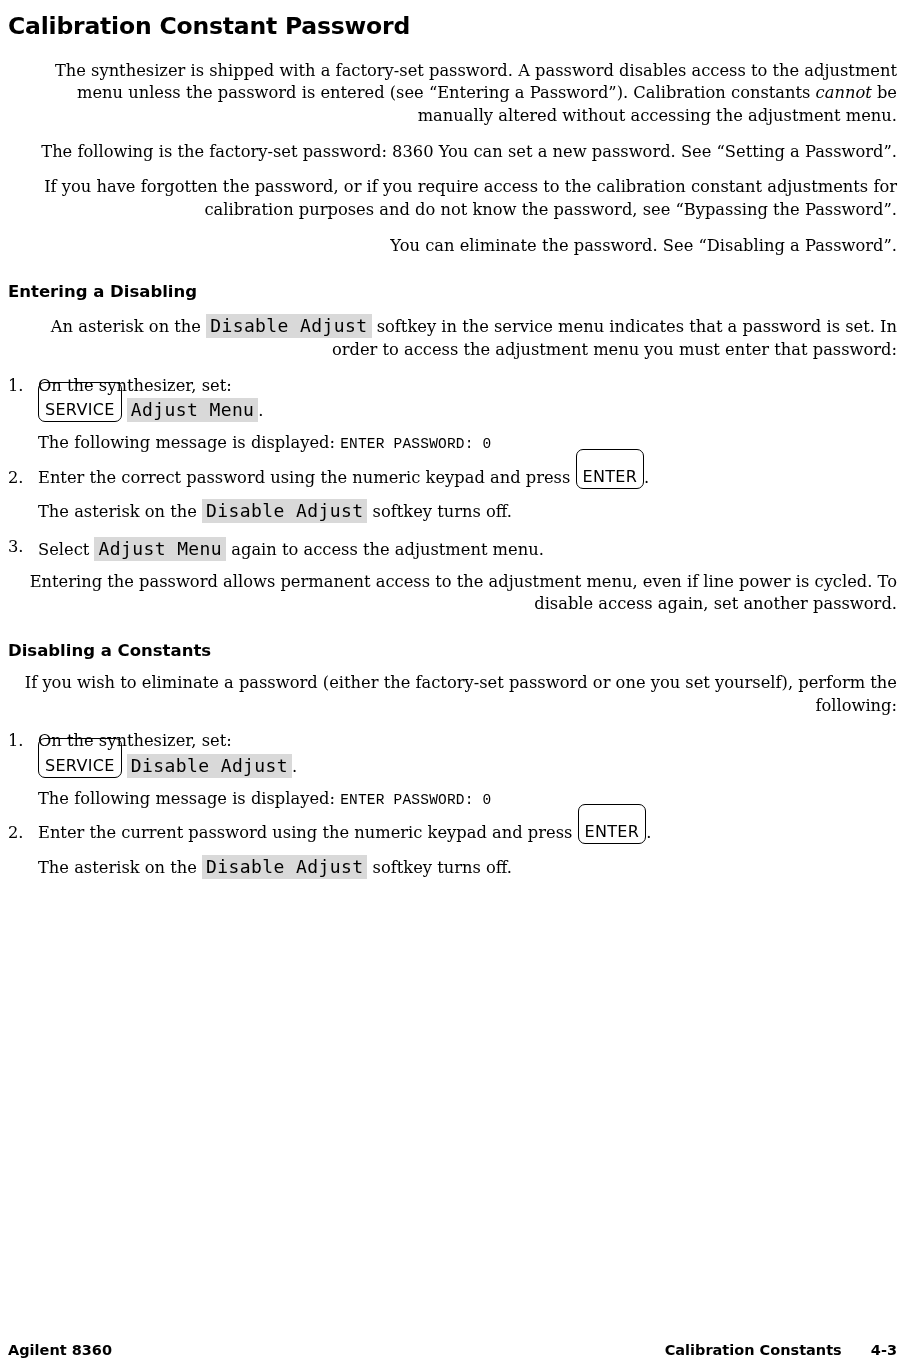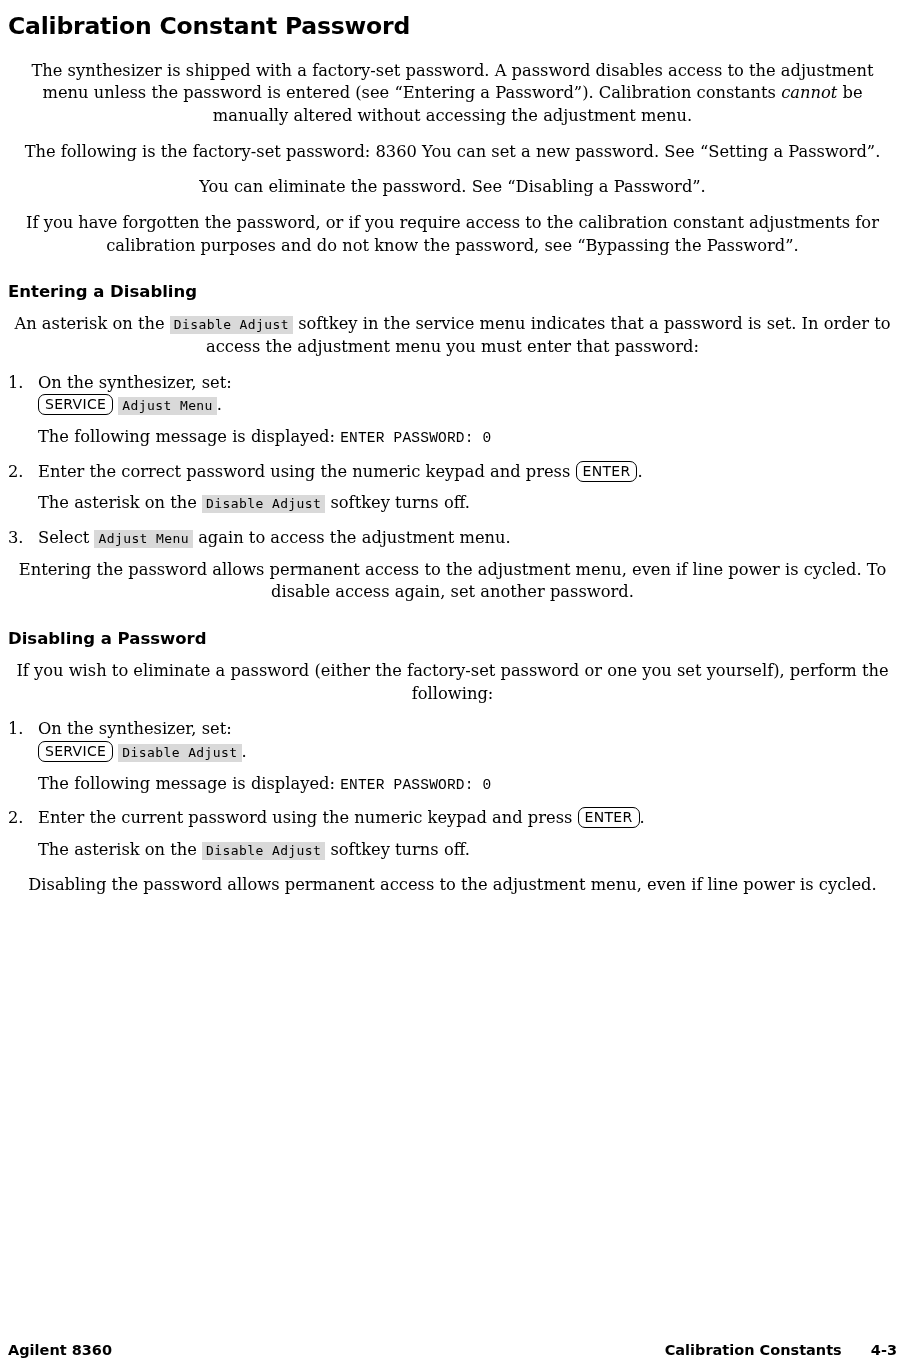--- a/index.html
+++ b/index.html
@@ -34,21 +34,21 @@
     font-family: "DejaVu Sans", sans-serif;
     font-size: 16.5px;
     font-weight: bold;
     margin: 26px 0 12px 0;
     line-height: 1.1;
   }
   p.para {
     font-size: 16.3px;
     line-height: 1.39;
     margin: 0 0 13px 0;
-    text-align: center;
+    text-align: right;
   }
   .italic { font-style: italic; }
 
   
   ol.steps {
     list-style: none;
     margin: 0;
     padding: 0;
   }
   ol.steps > li {
@@ -65,33 +65,33 @@
   }
   .sub {
     font-size: 16.3px;
     line-height: 1.39;
     margin: 7px 0 12px 30px;
   }
 
   
   .softkey {
     font-family: "DejaVu Sans Mono", monospace;
-    font-size: 13px;
+    font-size: 18px;
     background: #d9d9d9;
     padding: 1px 4px 2px 4px;
     letter-spacing: 0.4px;
     white-space: nowrap;
   }
   
   .hardkey {
     font-family: "DejaVu Sans", sans-serif;
-    font-size: 14px;
+    font-size: 16px;
     border: 1.3px solid #000;
     border-radius: 7px;
-    padding: 1px 6px 2px 6px;
+    padding: 17px 6px 2px 6px;
     letter-spacing: 0.3px;
     white-space: nowrap;
     position: relative;
     top: -1px;
   }
   
   .display {
     font-family: Liberation Mono, monospace;
     font-size: 14.5px;
     letter-spacing: 0.2px;
@@ -117,23 +117,23 @@
 <body>
 
 <div class="page">
 
   <h1 class="title">Calibration Constant Password</h1>
 
   <p class="para"><span>The synthesizer is shipped with a factory-set password. A password disables access to the adjustment menu unless the password is entered (see “Entering a Password”). Calibration constants </span><span class="italic">cannot</span><span> be manually altered without accessing the adjustment menu.</span></p>
 
   <p class="para">The following is the factory-set password: 8360 You can set a new password. See “Setting a Password”.</p>
 
+  <p class="para">If you have forgotten the password, or if you require access to the calibration constant adjustments for calibration purposes and do not know the password, see “Bypassing the Password”.</p>
+
   <p class="para">You can eliminate the password. See “Disabling a Password”.</p>
-
-  <p class="para">If you have forgotten the password, or if you require access to the calibration constant adjustments for calibration purposes and do not know the password, see “Bypassing the Password”.</p>
 
   <h2 class="subhead">Entering a Disabling</h2>
 
   <p class="para"><span>An asterisk on the </span><span class="softkey">Disable Adjust</span><span> softkey in the service menu indicates that a password is set. In order to access the adjustment menu you must enter that password:</span></p>
 
   <ol class="steps">
     <li>
       <span class="num">1.</span>
       <span>On the synthesizer, set:</span><br>
       <span class="hardkey">SERVICE</span>
@@ -154,21 +154,21 @@
 
   <ol class="steps">
     <li>
       <span class="num">3.</span>
       <span>Select </span><span class="softkey">Adjust Menu</span><span> again to access the adjustment menu.</span>
     </li>
   </ol>
 
   <p class="para">Entering the password allows permanent access to the adjustment menu, even if line power is cycled. To disable access again, set another password.</p>
 
-  <h2 class="subhead">Disabling a Password</h2>
+  <h2 class="subhead">Disabling a Constants</h2>
 
   <p class="para">If you wish to eliminate a password (either the factory-set password or one you set yourself), perform the following:</p>
 
   <ol class="steps">
     <li>
       <span class="num">1.</span>
       <span>On the synthesizer, set:</span><br>
       <span class="hardkey">SERVICE</span>
       <span class="softkey">Disable Adjust</span><span>.</span>
     </li>
@@ -178,21 +178,20 @@
 
   <ol class="steps">
     <li>
       <span class="num">2.</span>
       <span>Enter the current password using the numeric keypad and press </span><span class="hardkey">ENTER</span><span>.</span>
     </li>
   </ol>
 
   <div class="sub"><span>The asterisk on the </span><span class="softkey">Disable Adjust</span><span> softkey turns off.</span></div>
 
-  <p class="para">Disabling the password allows permanent access to the adjustment menu, even if line power is cycled.</p>
 
   <div class="footer">
     <div class="left">Agilent 8360</div>
     <div class="right">
       <span>Calibration Constants</span>
       <span>4-3</span>
     </div>
   </div>
 
 </div>

